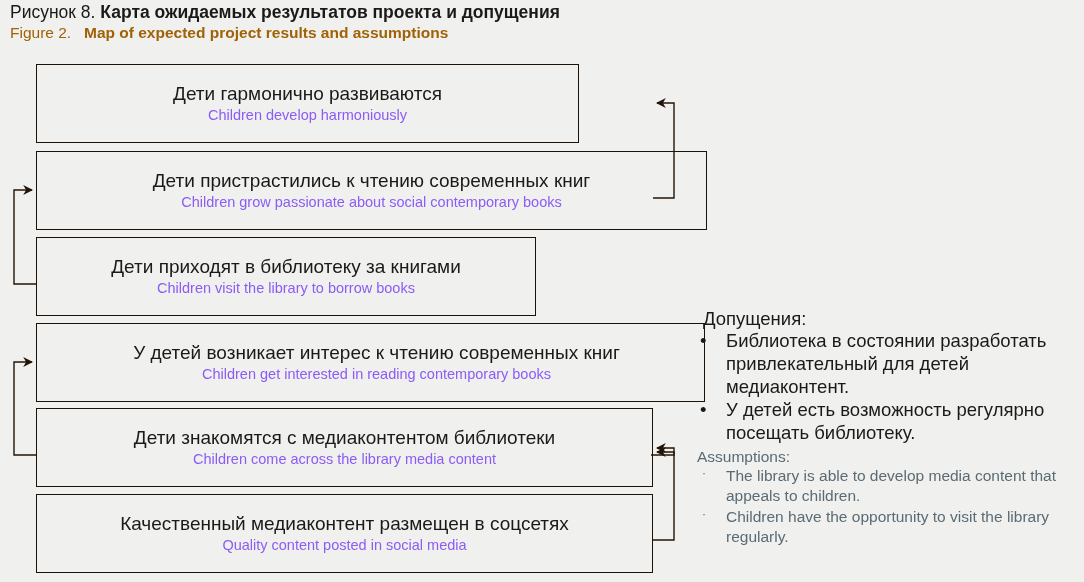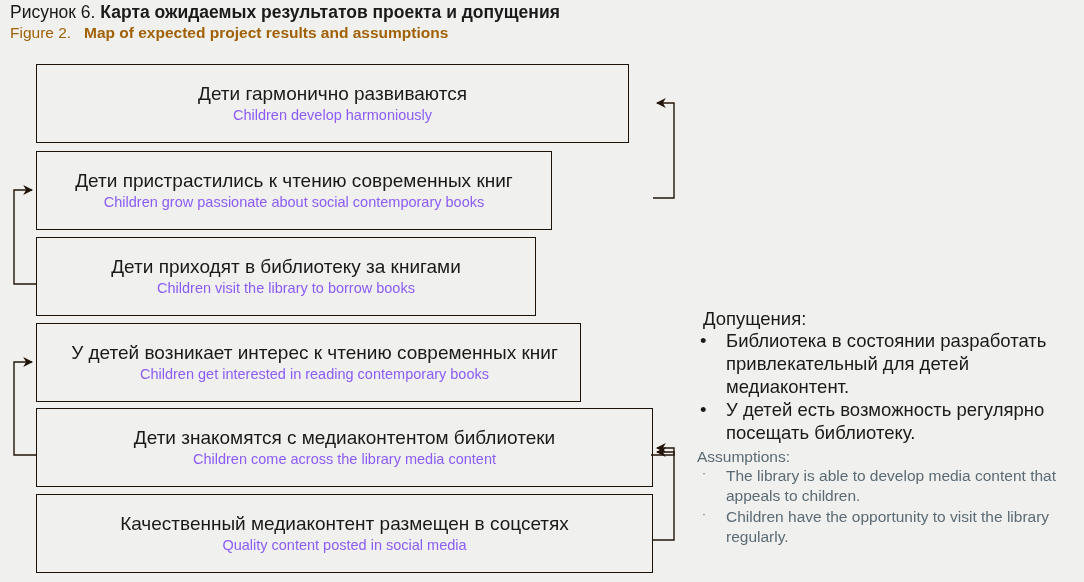--- a/index.html
+++ b/index.html
@@ -151,46 +151,46 @@
   }
   .as-list-en .txt {
     flex: 1 1 auto;
   }
 </style>
 </head>
 <body>
 
 <div id="caption">
   <div class="cap-line cap-ru">
-    <span>Рисунок 6.</span>
+    <span>Рисунок 8.</span>
     <span class="cap-bold">Карта ожидаемых результатов проекта и допущения</span>
   </div>
   <div class="cap-line cap-en">
     <span class="cap-label">Figure 2.</span><span class="cap-bold">Map of expected project results and assumptions</span>
   </div>
 </div>
 
 <div id="flow">
 
-  <div class="node" style="left:36px; top:64px; width:593px; height:79px;">
+  <div class="node" style="left:36px; top:64px; width:543px; height:79px;">
     <div class="ru">Дети гармонично развиваются</div>
     <div class="en">Children develop harmoniously</div>
   </div>
 
-  <div class="node" style="left:36px; top:151px; width:516px; height:79px;">
+  <div class="node" style="left:36px; top:151px; width:671px; height:79px;">
     <div class="ru">Дети пристрастились к чтению современных книг</div>
     <div class="en">Children grow passionate about social contemporary books</div>
   </div>
 
   <div class="node" style="left:36px; top:237px; width:500px; height:79px;">
     <div class="ru">Дети приходят в библиотеку за книгами</div>
     <div class="en">Children visit the library to borrow books</div>
   </div>
 
-  <div class="node" style="left:36px; top:323px; width:545px; height:79px;padding-left:12px;">
+  <div class="node" style="left:36px; top:323px; width:669px; height:79px;padding-left:12px;">
     <div class="ru">У детей возникает интерес к чтению современных книг</div>
     <div class="en">Children get interested in reading contemporary books</div>
   </div>
 
   <div class="node" style="left:36px; top:408px; width:617px; height:79px;">
     <div class="ru">Дети знакомятся с медиаконтентом библиотеки</div>
     <div class="en">Children come across the library media content</div>
   </div>
 
   <div class="node" style="left:36px; top:494px; width:617px; height:79px;">

